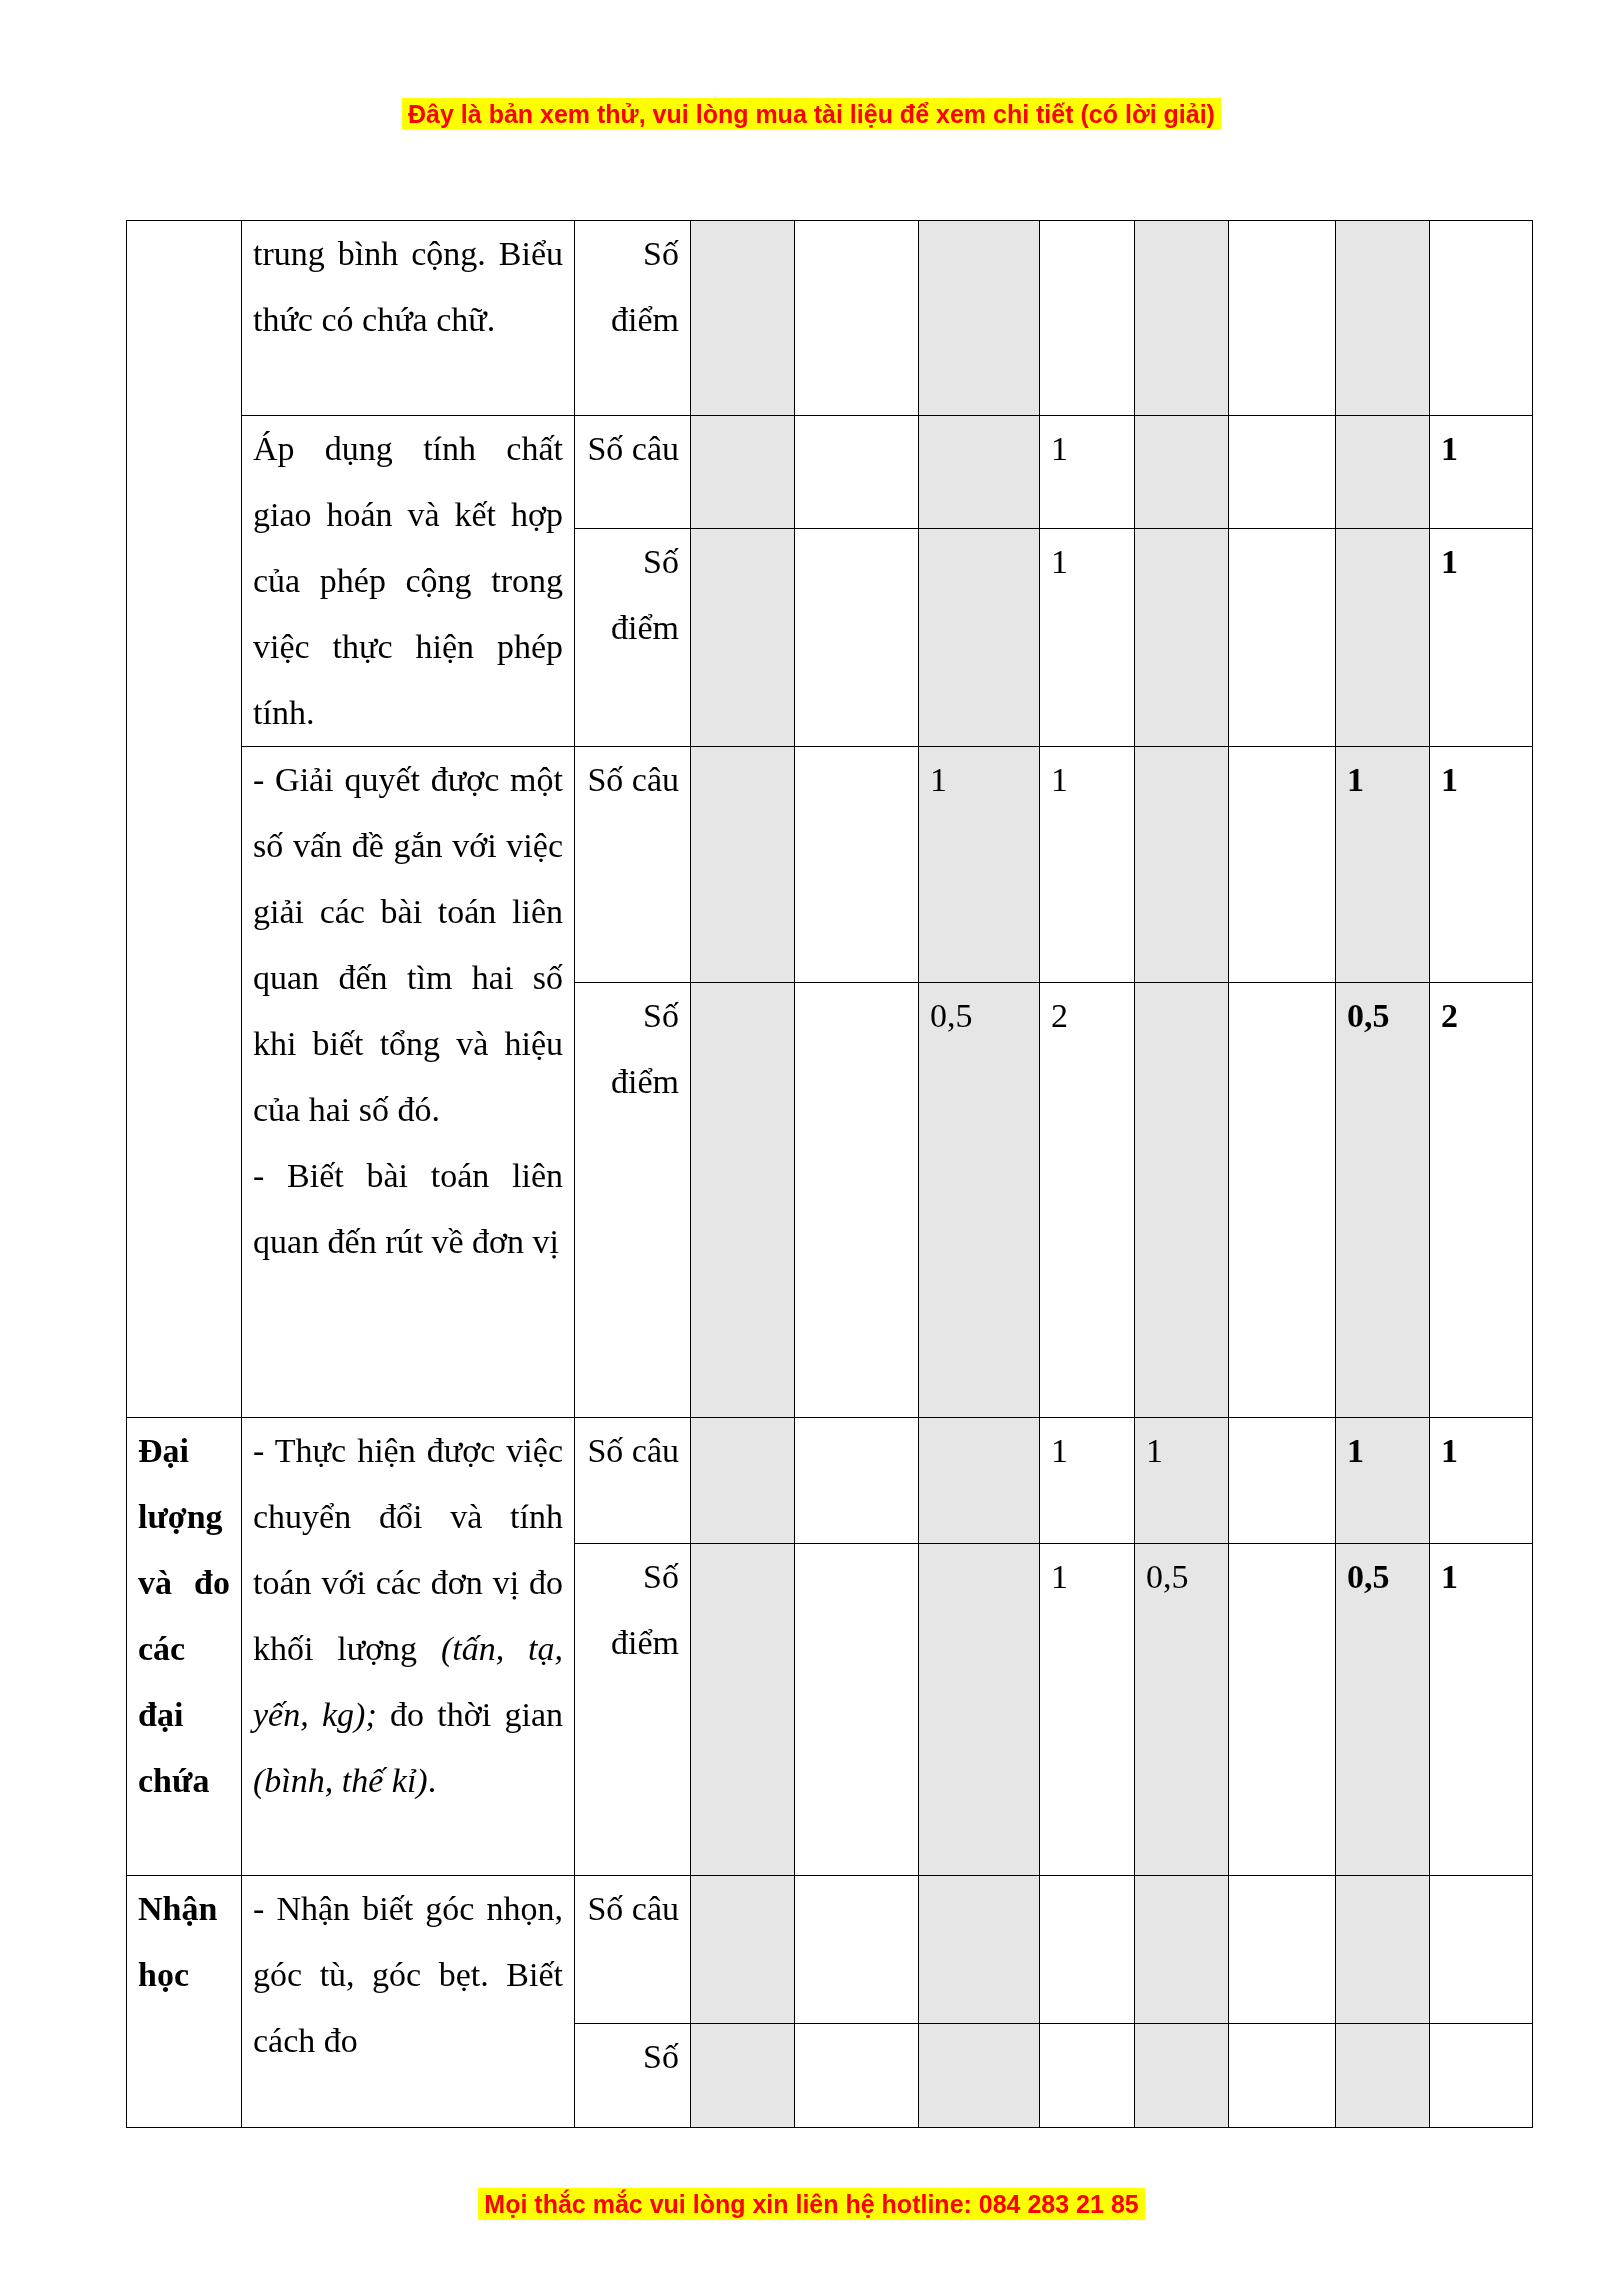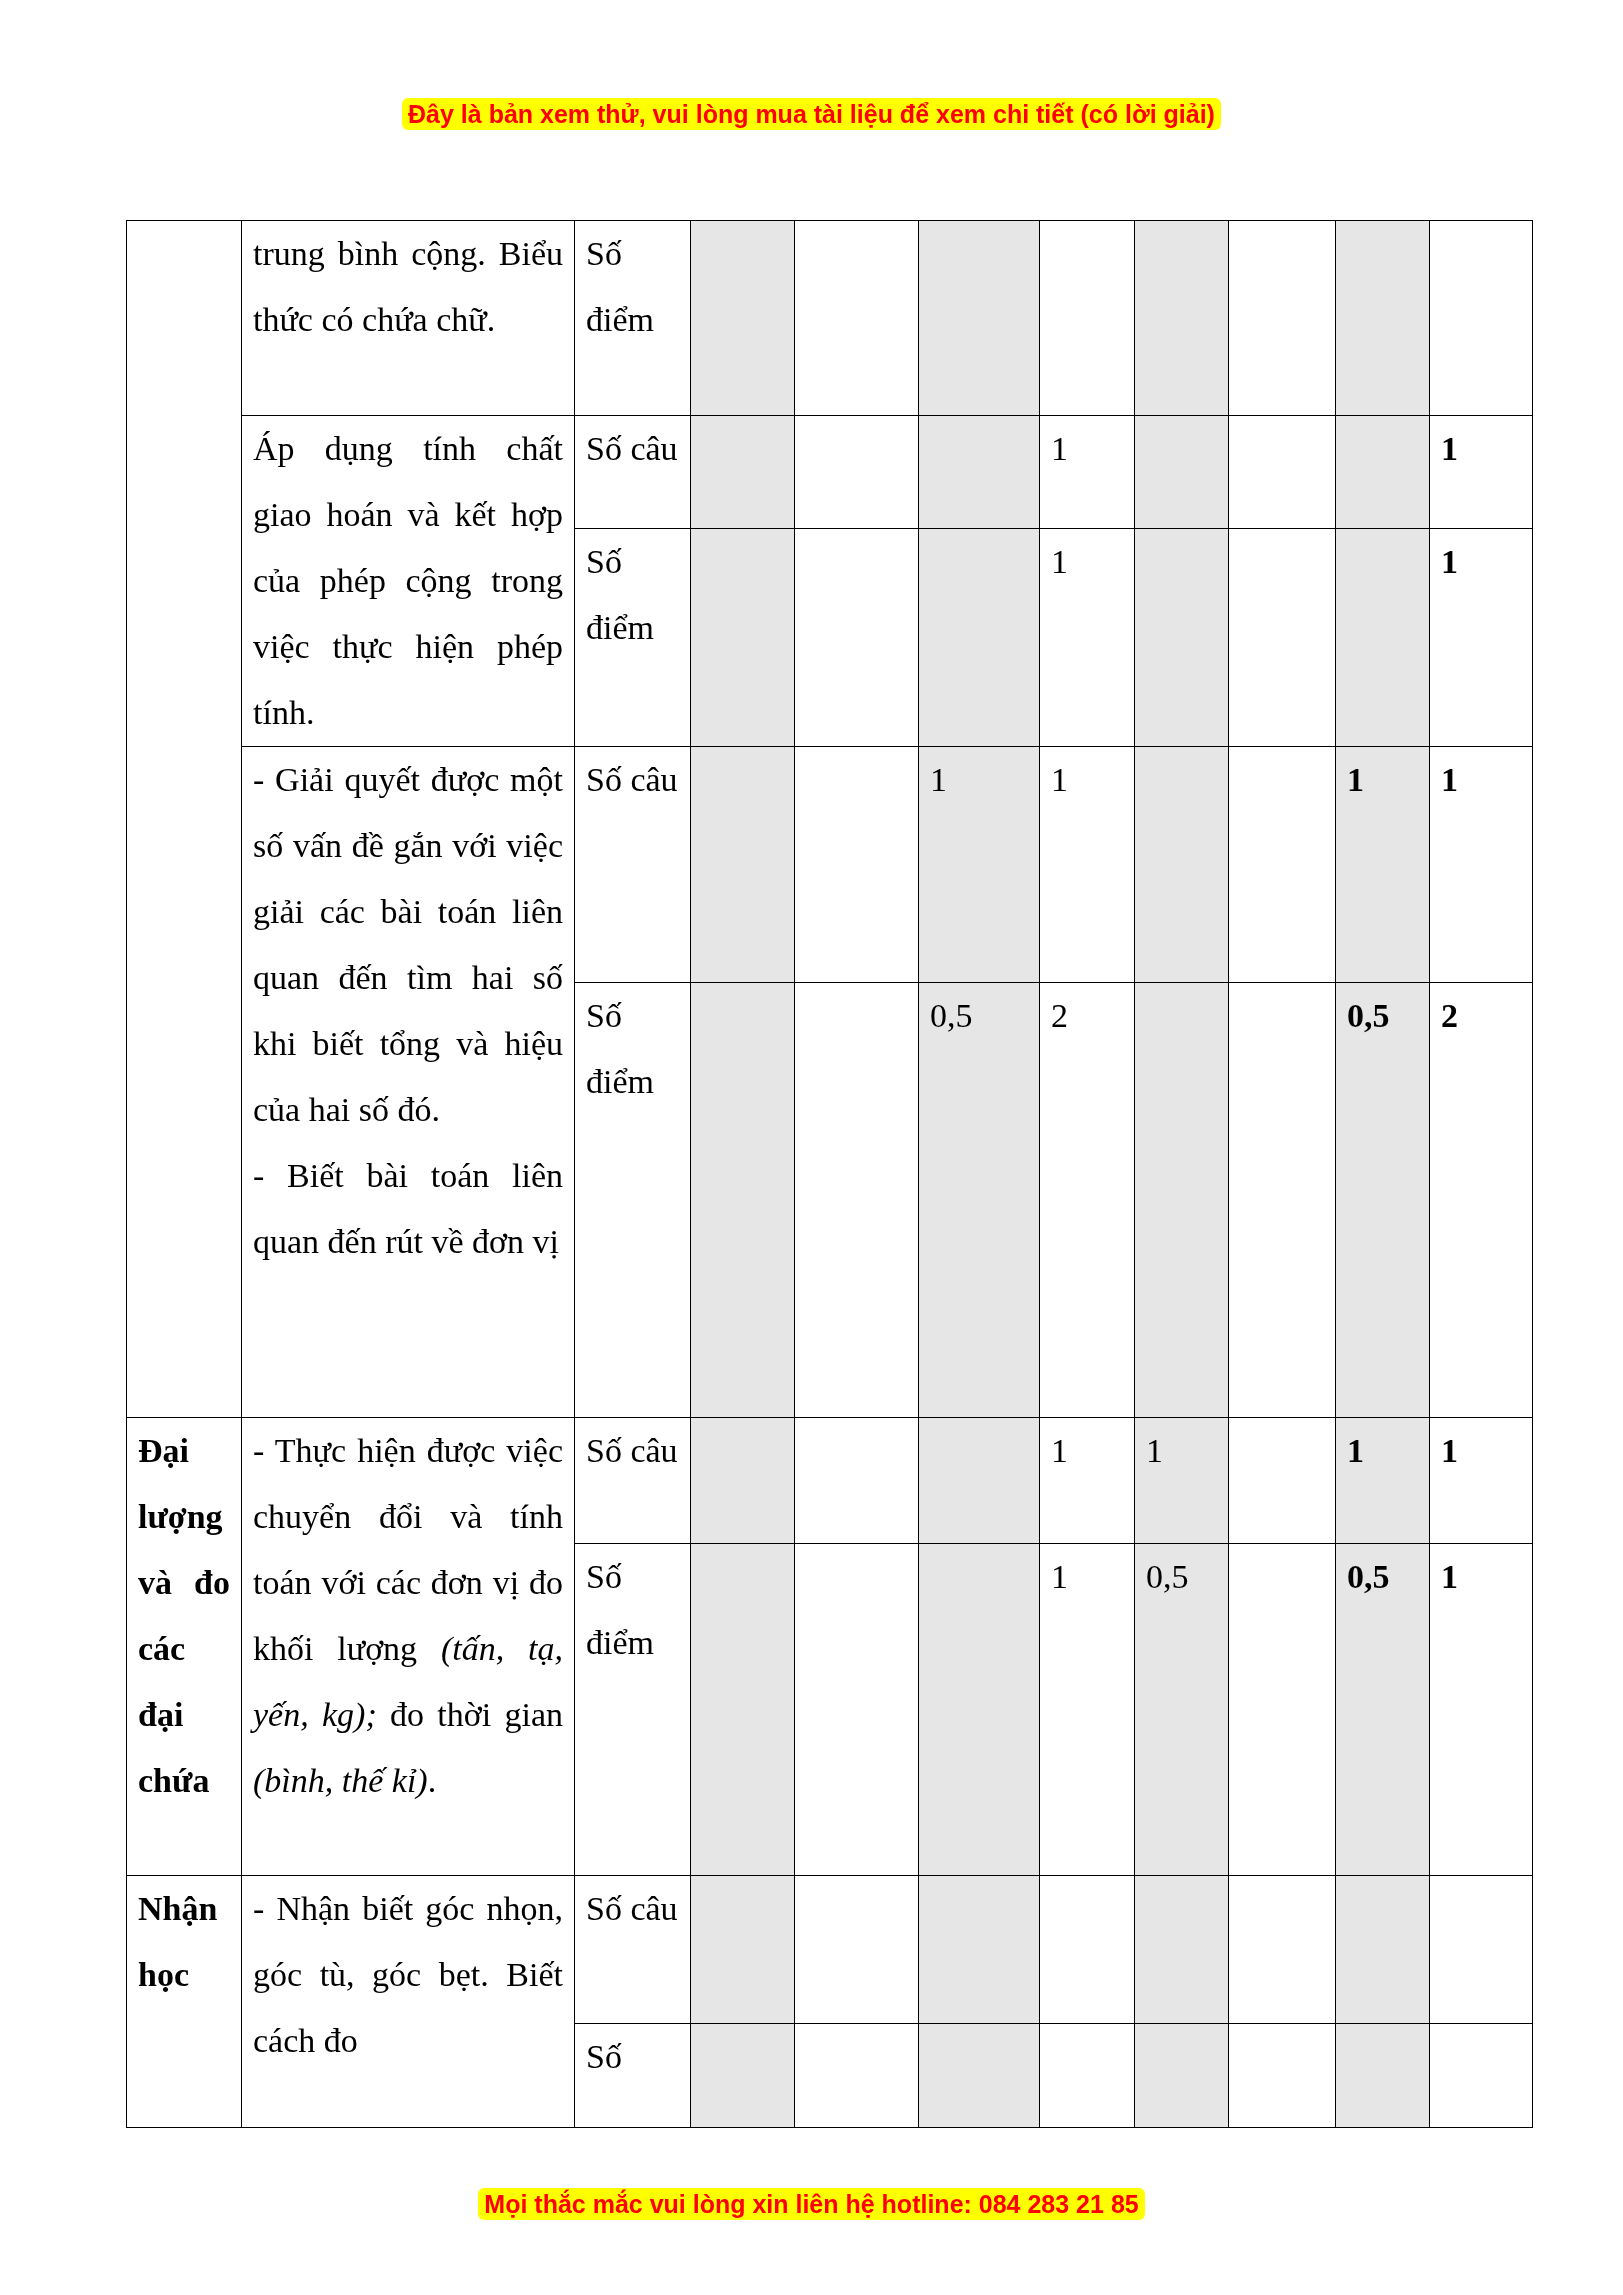--- a/index.html
+++ b/index.html
@@ -22,21 +22,20 @@
     font-weight: bold;
     font-size: 25px;
     line-height: 36px;
   }
   .banner-top { top: 96px; }
   .banner-bottom { top: 2186px; }
   .banner .hl {
     background: #FFFF00;
     color: #FF0000;
     padding: 2.4px 6.3px;
-    border-radius: 6px;
   }
   table.matrix {
     position: absolute;
     left: 126px;
     top: 220px;
     width: 1407px;
     border-collapse: collapse;
     table-layout: fixed;
   }
   table.matrix td {
@@ -52,20 +51,21 @@
     text-align: justify;
     padding: 0 11px;
   }
   td.desc {
     text-align: justify;
     padding: 0 20.4px;
   }
   td.desc p { text-align: justify; }
   td.metric {
     padding: 0 23.6px 0 11px;
+    text-align: right;
   }
   td.val { padding-left: 17.3px; }
   td.shade { background: #E7E6E6; }
   td.bold { font-weight: bold; }
   .italic { font-style: italic; }
 </style>
 </head>
 <body>
 
 <div class="page">

